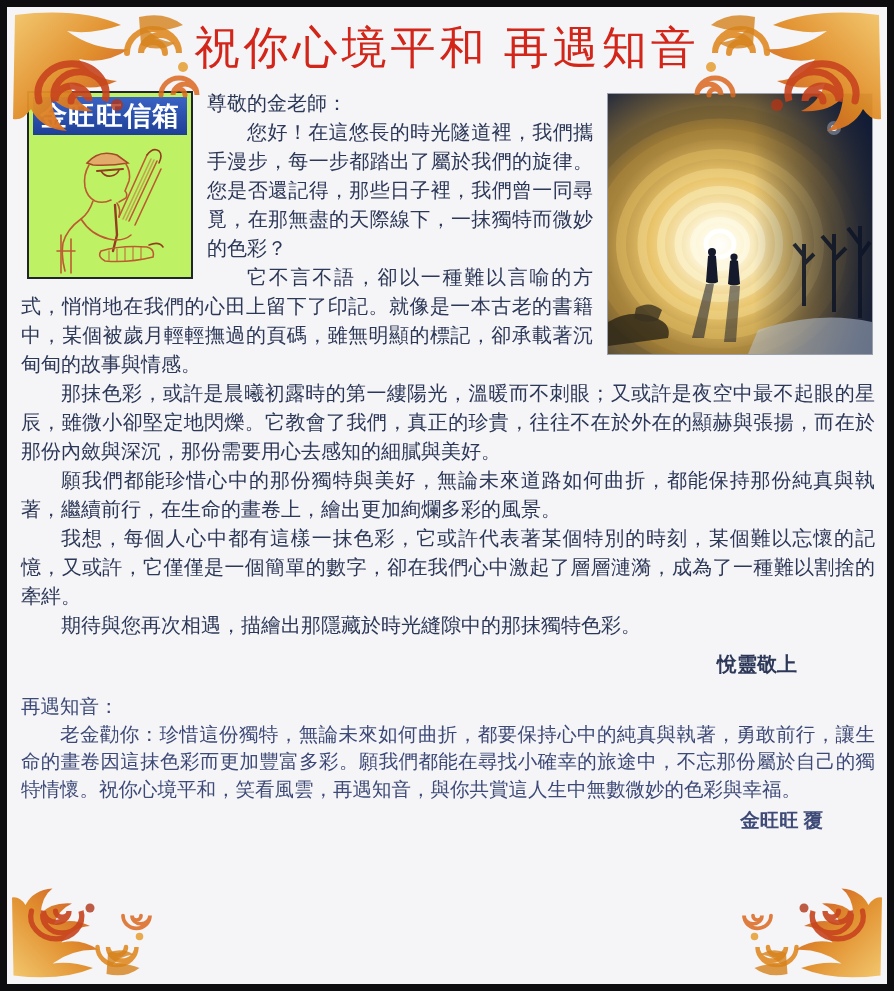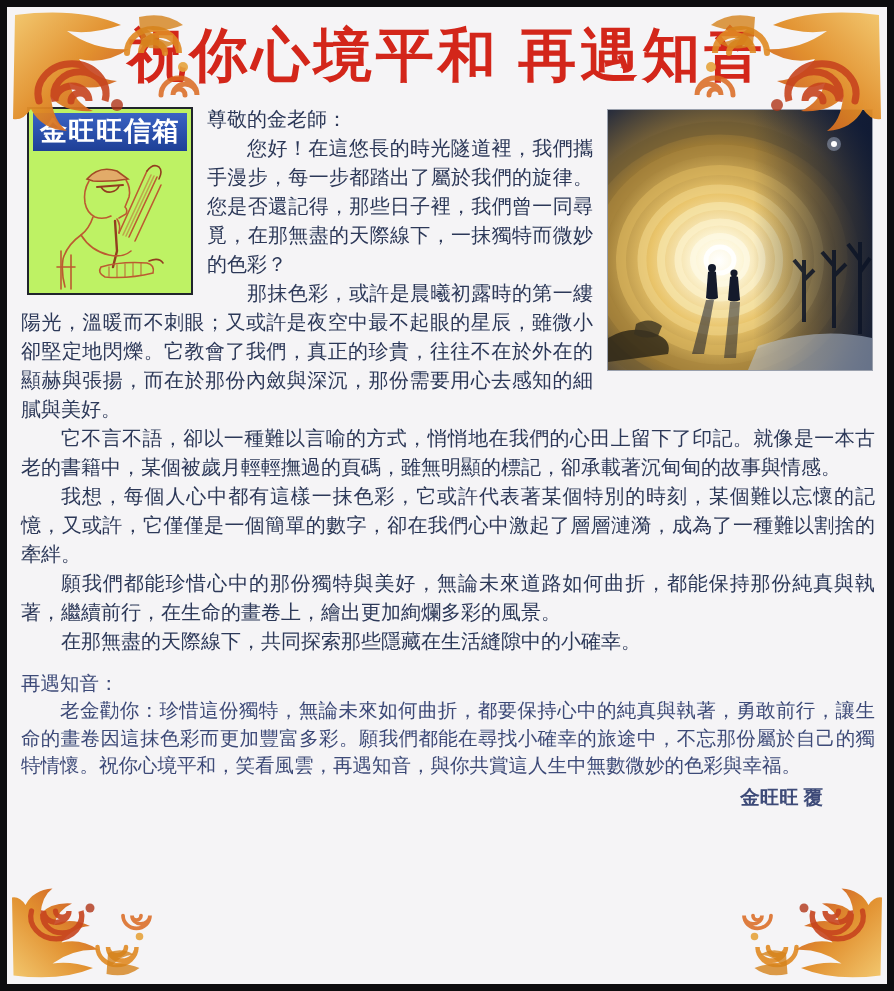--- a/index.html
+++ b/index.html
@@ -15,22 +15,22 @@
   
   .ornament{position:absolute;pointer-events:none;}
   .orn-tl{top:2px;left:2px;width:200px;height:128px;}
   .orn-tr{top:2px;right:2px;width:200px;height:128px;transform:scaleX(-1);}
   .orn-bl{bottom:2px;left:2px;width:150px;height:100px;transform:scaleY(-1);}
   .orn-br{bottom:2px;right:2px;width:150px;height:100px;transform:scale(-1,-1);}
   
   .title{
     margin:14px 90px 6px 90px;
     text-align:center;
-    font-size:58px;
-    font-weight:bold;
+    font-size:45px;
+    font-weight:normal;
     color:#d3261a;
     letter-spacing:4px;
     line-height:1.2;
     white-space:nowrap;
   }
   
   .content{padding:8px 12px 0 14px;}
   .letter-section{color:#2c3858;font-size:20px;line-height:29px;text-align:justify;}
   .letter-section p,.reply-section p{margin:0;text-indent:2em;}
   p.salutation{text-indent:0;}
@@ -207,25 +207,26 @@
             <circle cx="126" cy="163" r="3.6"></circle>
             <path d="M122,167 q4,-3 8,0 l2,23 q-6,3 -12,0 Z"></path>
             <path d="M98,190 L84,244 L96,244 L106,190 Z" opacity="0.55"></path>
             <path d="M122,192 L116,248 L128,248 L132,192 Z" opacity="0.5"></path>
           </g>
         </svg>
       </div>
 
       <p class="salutation">尊敬的金老師：</p>
       <p>您好！在這悠長的時光隧道裡，我們攜手漫步，每一步都踏出了屬於我們的旋律。您是否還記得，那些日子裡，我們曾一同尋覓，在那無盡的天際線下，一抹獨特而微妙的色彩？</p>
+      <p>它不言不語，卻以一種難以言喻的方式，悄悄地在我們的心田上留下了印記。就像是一本古老的書籍中，某個被歲月輕輕撫過的頁碼，雖無明顯的標記，卻承載著沉甸甸的故事與情感。</p>
       <p>那抹色彩，或許是晨曦初露時的第一縷陽光，溫暖而不刺眼；又或許是夜空中最不起眼的星辰，雖微小卻堅定地閃爍。它教會了我們，真正的珍貴，往往不在於外在的顯赫與張揚，而在於那份內斂與深沉，那份需要用心去感知的細膩與美好。</p>
-      <p>它不言不語，卻以一種難以言喻的方式，悄悄地在我們的心田上留下了印記。就像是一本古老的書籍中，某個被歲月輕輕撫過的頁碼，雖無明顯的標記，卻承載著沉甸甸的故事與情感。</p>
+      <p>願我們都能珍惜心中的那份獨特與美好，無論未來道路如何曲折，都能保持那份純真與執著，繼續前行，在生命的畫卷上，繪出更加絢爛多彩的風景。</p>
       <p>我想，每個人心中都有這樣一抹色彩，它或許代表著某個特別的時刻，某個難以忘懷的記憶，又或許，它僅僅是一個簡單的數字，卻在我們心中激起了層層漣漪，成為了一種難以割捨的牽絆。</p>
-      <p>願我們都能珍惜心中的那份獨特與美好，無論未來道路如何曲折，都能保持那份純真與執著，繼續前行，在生命的畫卷上，繪出更加絢爛多彩的風景。</p>
-      <p>在那無盡的天際線下，共同探索那些隱藏在生活縫隙中的小確幸。</p>
+      <p>期待與您再次相遇，描繪出那隱藏於時光縫隙中的那抹獨特色彩。</p>
+      <p class="signature">悅靈敬上</p>
     </div>
 
     <div class="reply-section">
       <p class="salutation">再遇知音：</p>
       <p>老金勸你：珍惜這份獨特，無論未來如何曲折，都要保持心中的純真與執著，勇敢前行，讓生命的畫卷因這抹色彩而更加豐富多彩。願我們都能在尋找小確幸的旅途中，不忘那份屬於自己的獨特情懷。祝你心境平和，笑看風雲，再遇知音，與你共賞這人生中無數微妙的色彩與幸福。</p>
       <p class="reply-signature">金旺旺 覆</p>
     </div>
 
   </div>
 </div>

